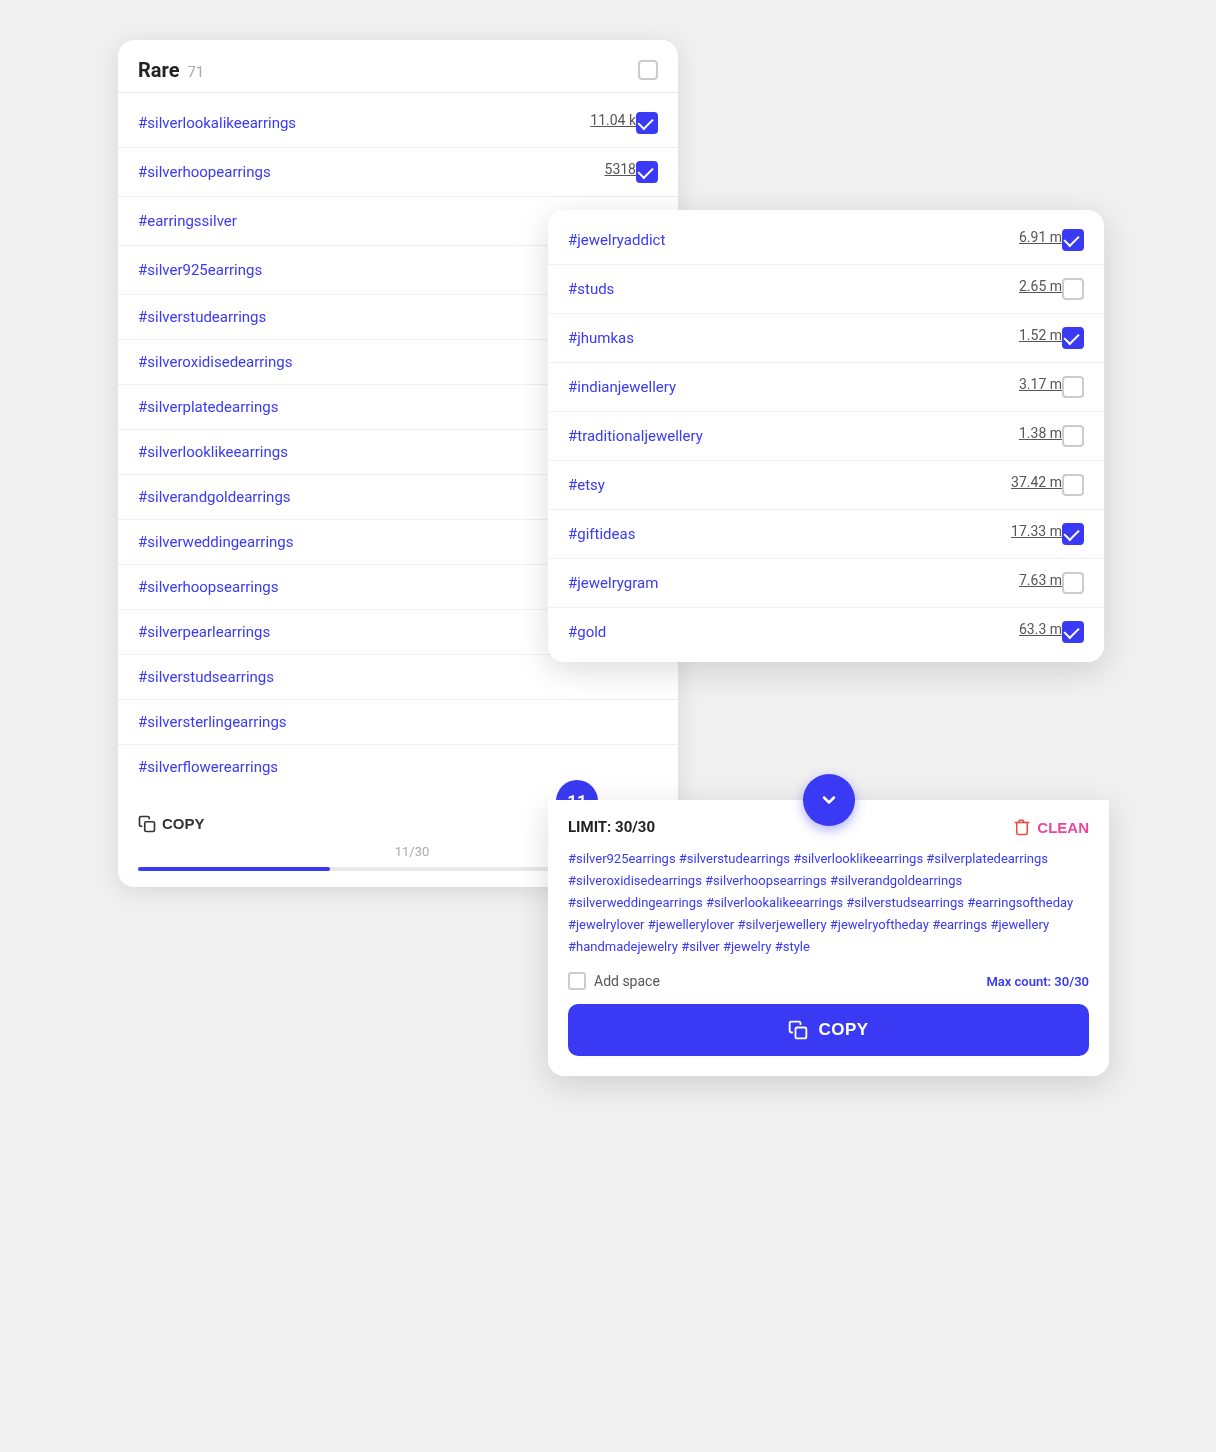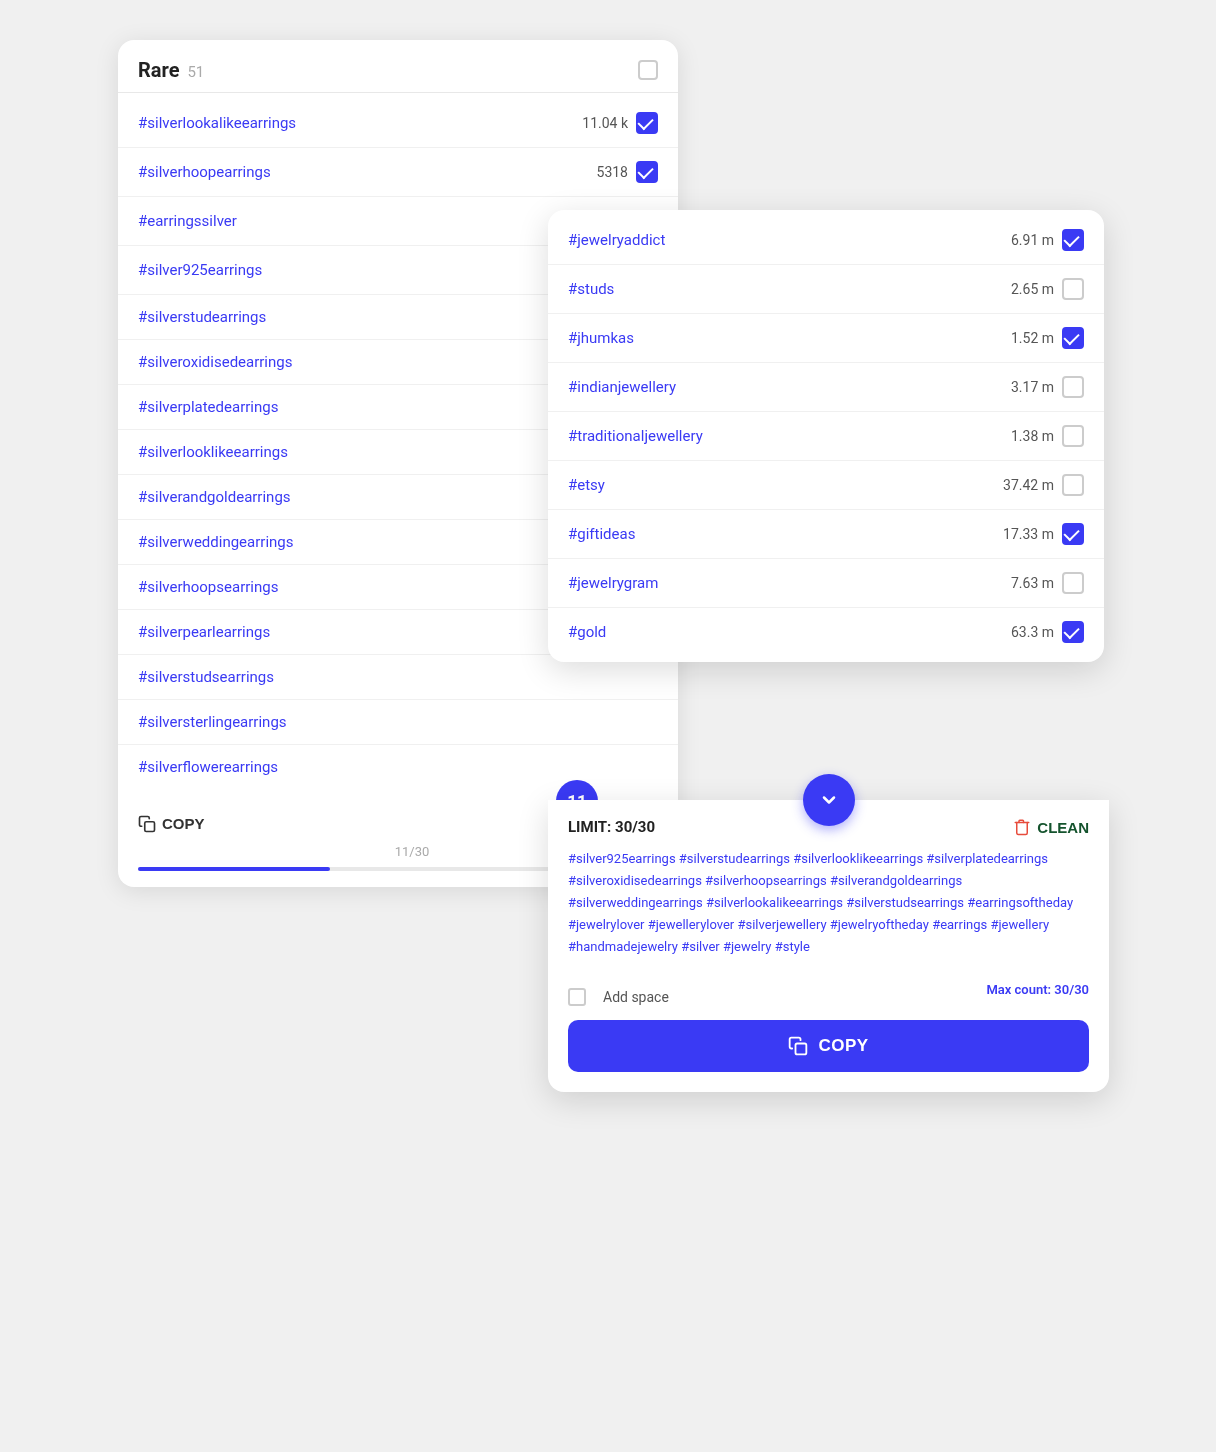--- a/index.html
+++ b/index.html
@@ -66,24 +66,23 @@
     }
 
     .hashtag-tag {
       font-size: 15px;
       color: #3a3af4;
       font-weight: 400;
     }
 
     .hashtag-count {
       display: flex;
-      align-items: center;
-      gap: 8px;
       font-size: 14px;
       color: #555;
+      text-decoration: underline;
     }
 
     .check-icon {
       width: 22px;
       height: 22px;
       border: 2px solid #3a3af4;
       border-radius: 4px;
       background: #3a3af4;
       display: flex;
       align-items: center;
@@ -191,45 +190,44 @@
 
     .clean-btn {
       display: flex;
       align-items: center;
       gap: 6px;
       background: none;
       border: none;
       cursor: pointer;
       font-size: 15px;
       font-weight: 700;
-      color: #14532d;
+      color: #ec4899;
     }
 
     .hashtag-preview {
       font-size: 13px;
       color: #3a3af4;
       line-height: 1.7;
       margin-bottom: 14px;
       word-break: break-word;
     }
 
     .add-space-row {
       display: flex;
       align-items: center;
       justify-content: space-between;
       margin-bottom: 14px;
     }
 
     .add-space-label {
       display: flex;
       align-items: center;
-      gap: 17px;
+      gap: 8px;
       font-size: 14px;
       color: #555;
-      margin-top: 16px;
     }
 
     .add-space-checkbox {
       width: 18px;
       height: 18px;
       border: 2px solid #ccc;
       border-radius: 3px;
       background: #fff;
     }
 
@@ -279,21 +277,21 @@
   </style>
 </head>
 <body>
 
 <div class="scene">
 
   <div class="card-back">
     <div class="card-back-header">
       <div>
         <span style="font-size:20px;font-weight:700;color:#222;">Rare</span>
-        <span style="font-size:15px;color:#aaa;margin-left:4px;">51</span>
+        <span style="font-size:15px;color:#aaa;margin-left:4px;">71</span>
       </div>
       <div class="card-back-checkbox"></div>
     </div>
 
     <div class="hashtag-list-back">
 
       <div class="hashtag-item">
         <span class="hashtag-tag">#silverlookalikeearrings</span>
         <div class="hashtag-count">
           <span>11.04 k</span>

